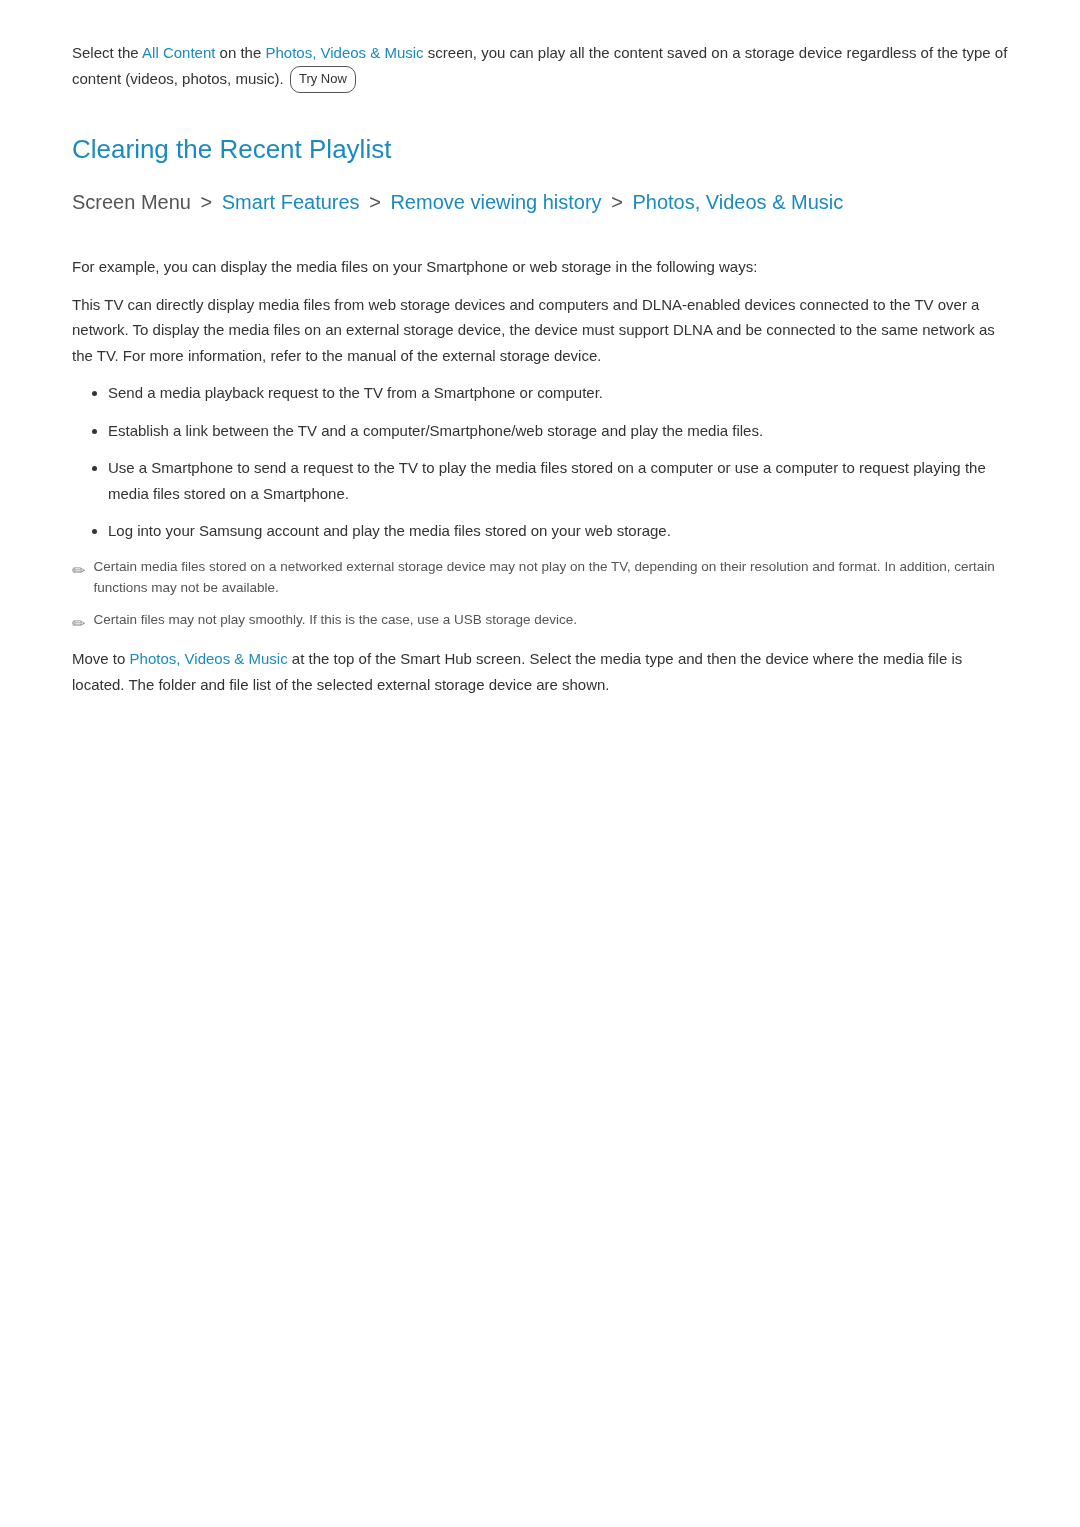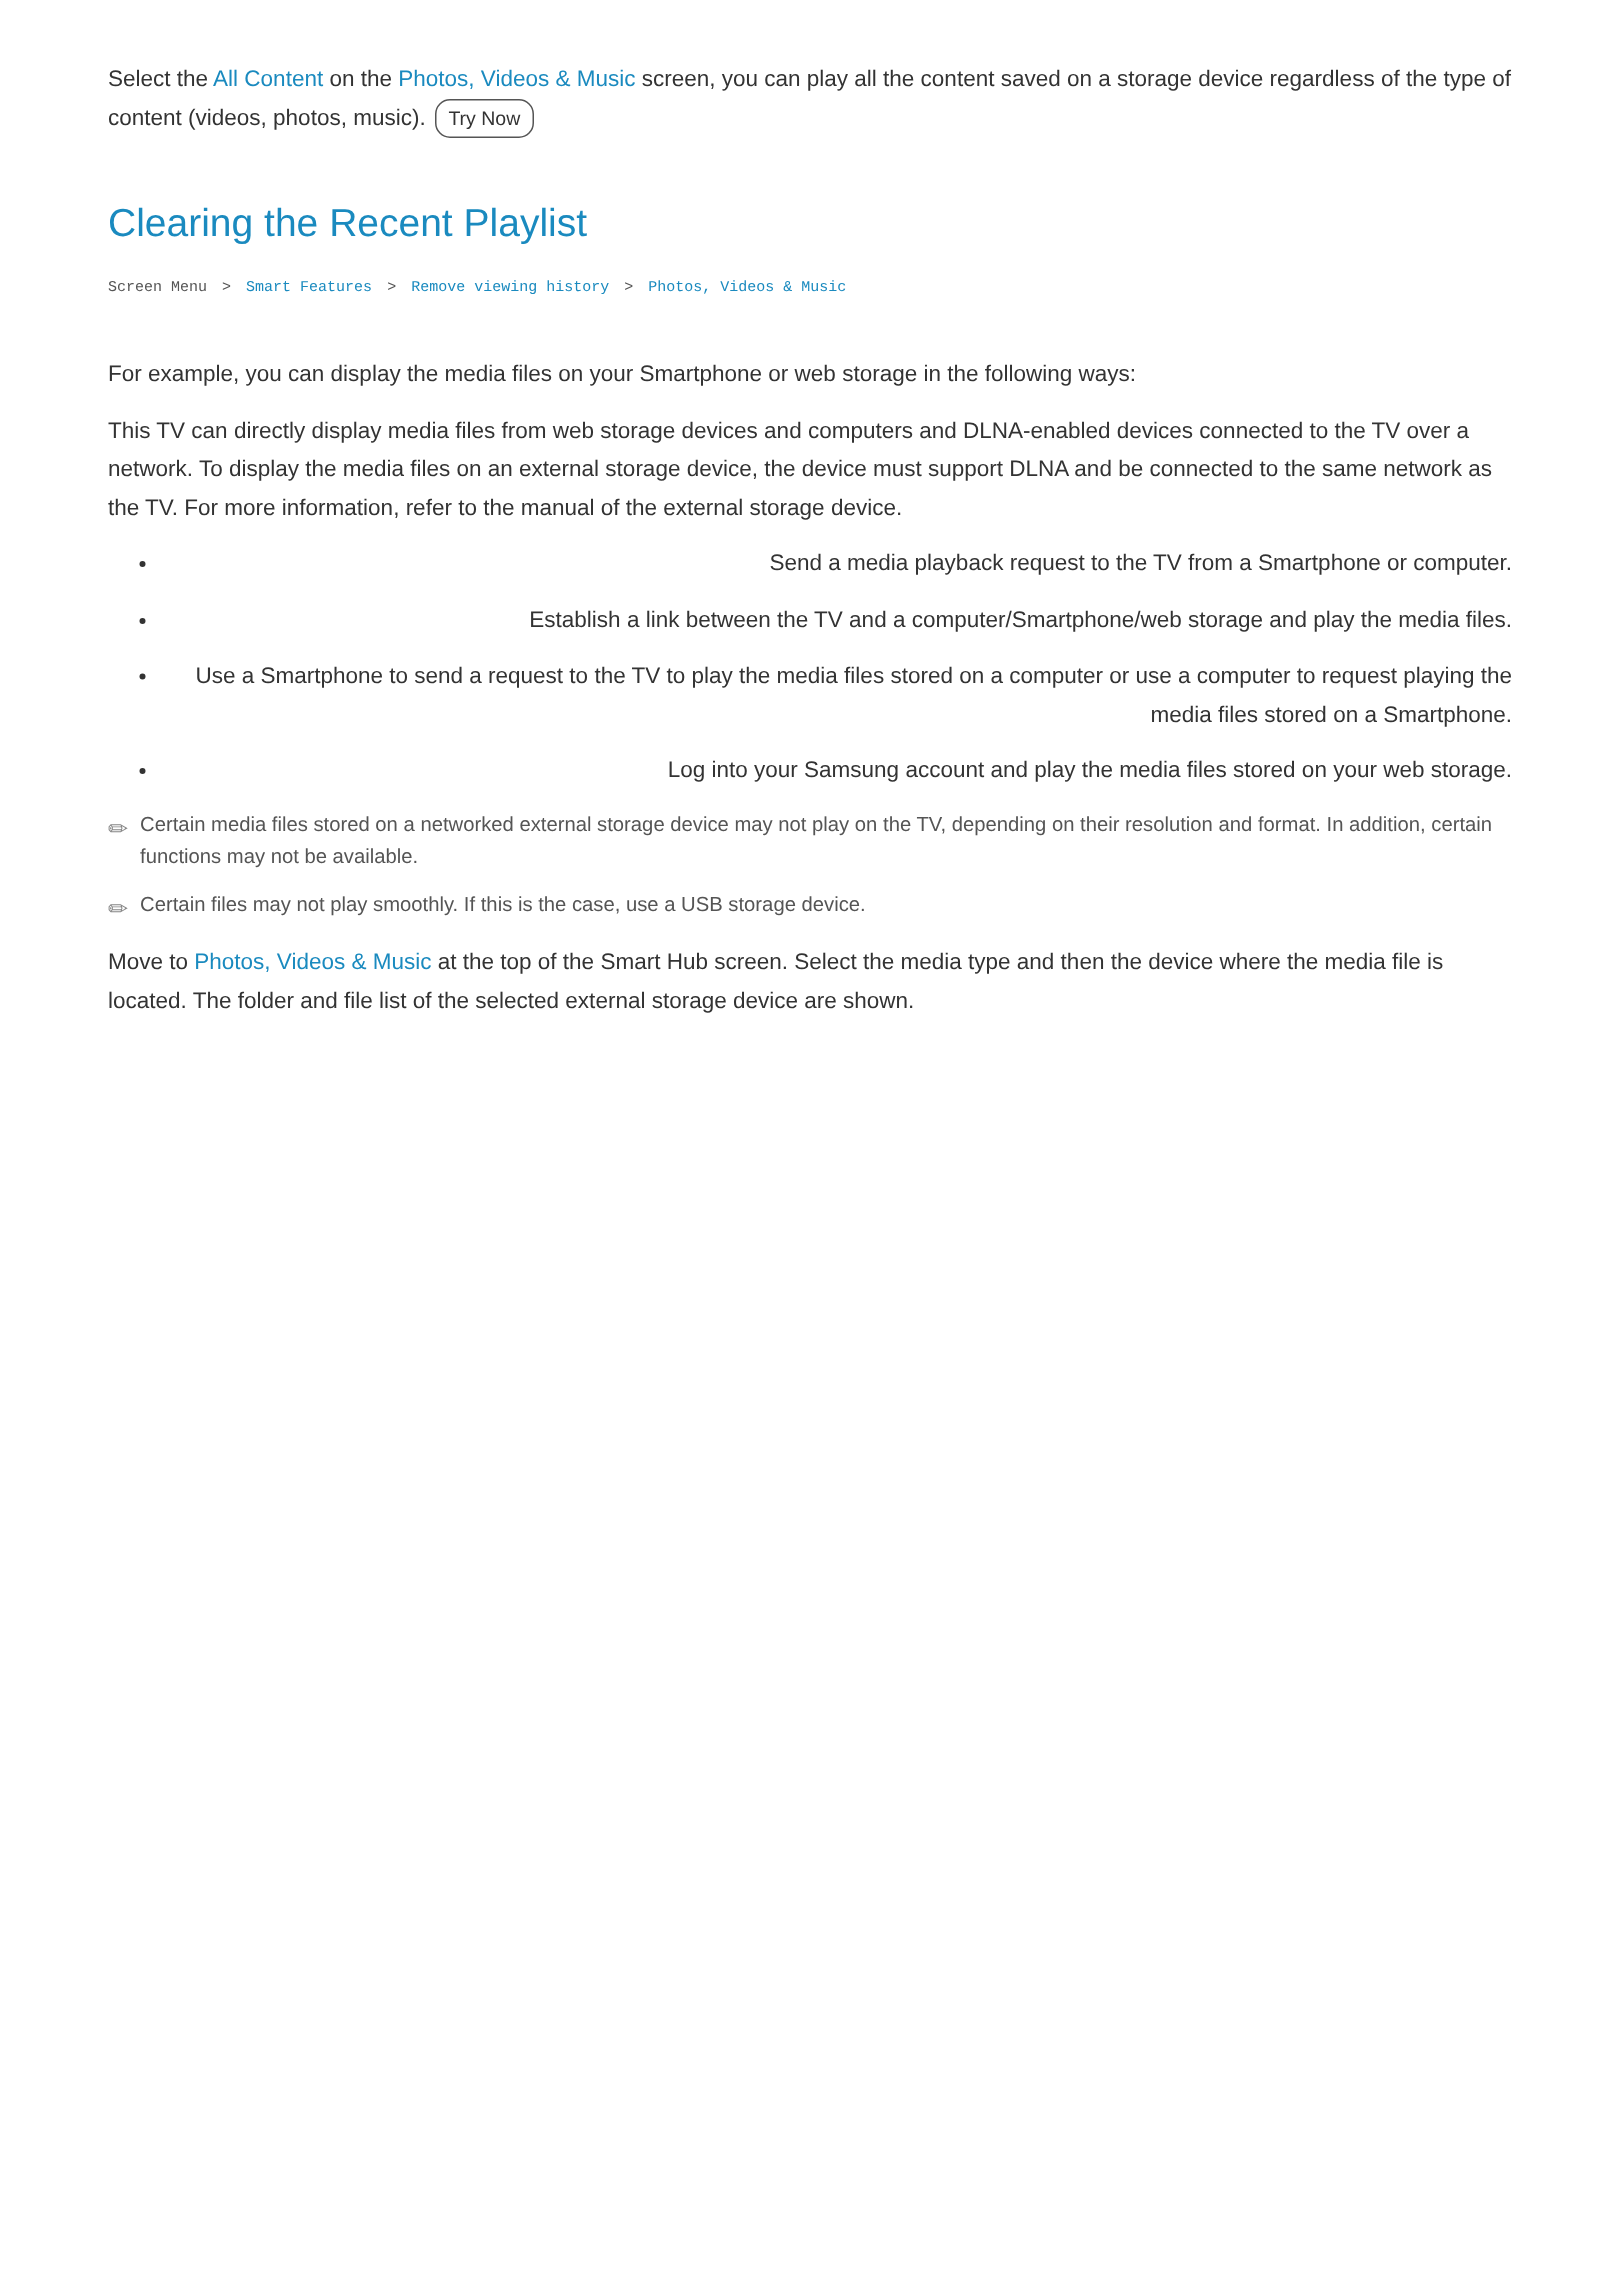--- a/index.html
+++ b/index.html
@@ -41,34 +41,32 @@
       display: inline-block;
       border: 1.5px solid #555;
       border-radius: 10px;
       padding: 1px 8px;
       font-size: 13px;
       color: #333;
       vertical-align: middle;
       margin-left: 2px;
     }
     .breadcrumb {
-      font-size: 10px;
+      font-size: 20px;
       color: #555;
       margin-bottom: 12px;
-      font-family: Liberation Mono, monospace;
     }
     .breadcrumb .sep {
       margin: 0 4px;
       color: #555;
     }
     ul.bullet-list {
       list-style: disc;
       margin-left: 36px;
       margin-bottom: 12px;
-      text-align: right;
     }
     ul.bullet-list li {
       margin-bottom: 12px;
       font-size: 15px;
       color: #333;
       line-height: 1.7;
     }
     .note-item {
       display: flex;
       align-items: flex-start;

